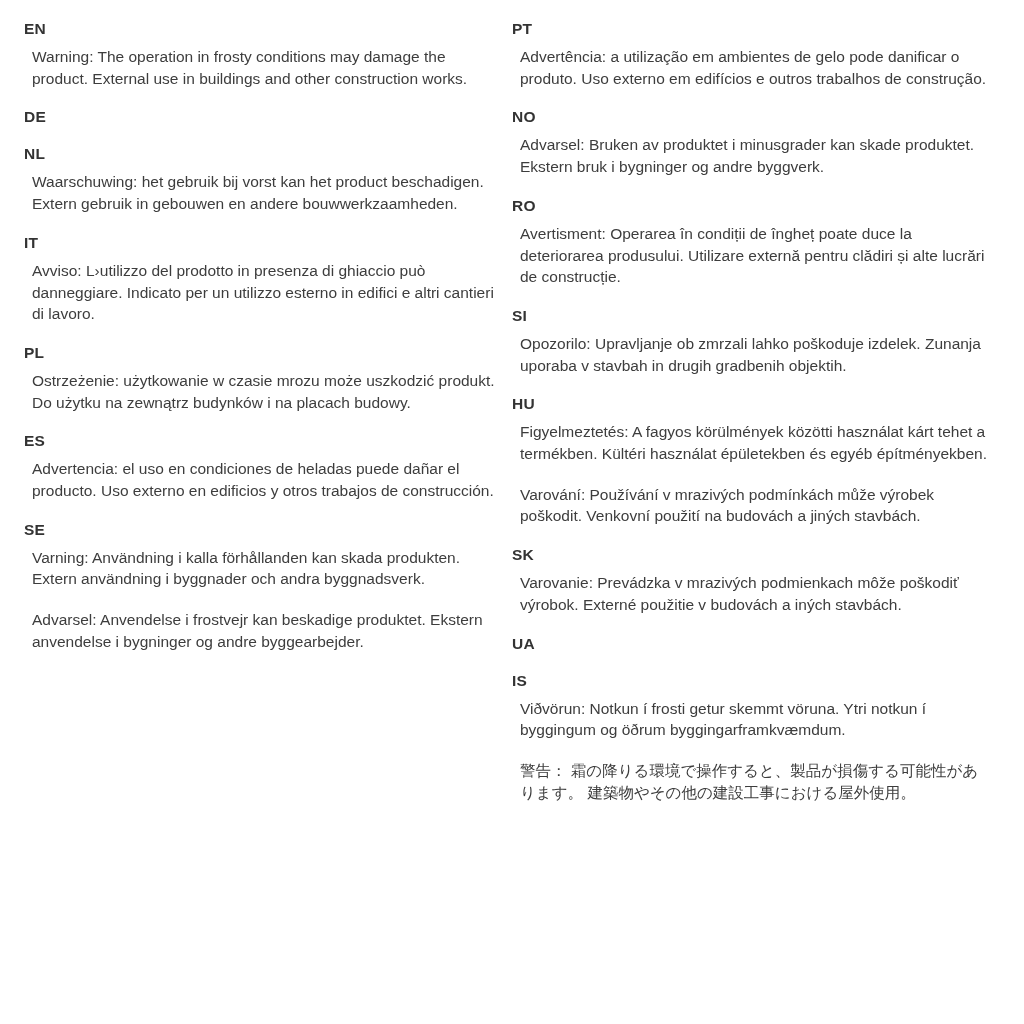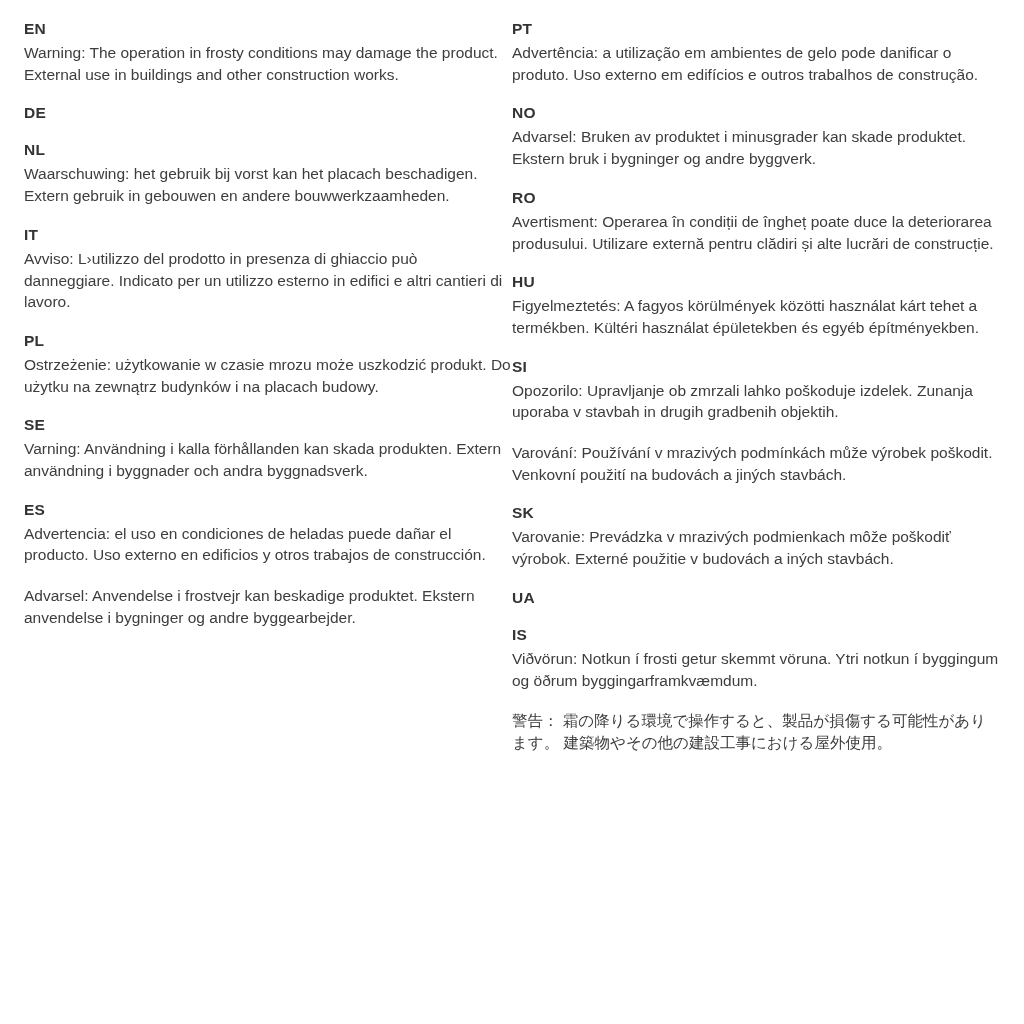--- a/index.html
+++ b/index.html
@@ -31,21 +31,21 @@
     margin: 0 0 19px 0;
   }
   h3.lang-code {
     margin: 0 0 4px 0;
     font-size: 15.5px;
     font-weight: bold;
     color: #333333;
     letter-spacing: 0.2px;
   }
   p.lang-text {
-    margin: 0;
+    margin: 8px;
     font-size: 15.5px;
     line-height: 21.7px;
     font-weight: 400;
     color: #3d3d3d;
   }
 </style>
 </head>
 <body>
 
 <div class="page">
@@ -53,63 +53,63 @@
   <div class="col">
     <section class="lang-block">
       <h3 class="lang-code">EN</h3>
       <p class="lang-text">Warning: The operation in frosty conditions may damage the product. External use in buildings and other construction works.</p>
     </section>
     <section class="lang-block">
       <h3 class="lang-code">DE</h3>
     </section>
     <section class="lang-block">
       <h3 class="lang-code">NL</h3>
-      <p class="lang-text">Waarschuwing: het gebruik bij vorst kan het placach beschadigen. Extern gebruik in gebouwen en andere bouwwerkzaamheden.</p>
+      <p class="lang-text">Waarschuwing: het gebruik bij vorst kan het product beschadigen. Extern gebruik in gebouwen en andere bouwwerkzaamheden.</p>
     </section>
     <section class="lang-block">
       <h3 class="lang-code">IT</h3>
       <p class="lang-text">Avviso: L›utilizzo del prodotto in presenza di ghiaccio può danneggiare. Indicato per un utilizzo esterno in edifici e altri cantieri di lavoro.</p>
     </section>
     <section class="lang-block">
       <h3 class="lang-code">PL</h3>
       <p class="lang-text">Ostrzeżenie: użytkowanie w czasie mrozu może uszkodzić produkt. Do użytku na zewnątrz budynków i na placach budowy.</p>
     </section>
     <section class="lang-block">
+      <h3 class="lang-code">ES</h3>
+      <p class="lang-text">Advertencia: el uso en condiciones de heladas puede dañar el producto. Uso externo en edificios y otros trabajos de construcción.</p>
+    </section>
+    <section class="lang-block">
       <h3 class="lang-code">SE</h3>
       <p class="lang-text">Varning: Användning i kalla förhållanden kan skada produkten. Extern användning i byggnader och andra byggnadsverk.</p>
-    </section>
-    <section class="lang-block">
-      <h3 class="lang-code">ES</h3>
-      <p class="lang-text">Advertencia: el uso en condiciones de heladas puede dañar el producto. Uso externo en edificios y otros trabajos de construcción.</p>
     </section>
     <section class="lang-block">
       <p class="lang-text">Advarsel: Anvendelse i frostvejr kan beskadige produktet. Ekstern anvendelse i bygninger og andre byggearbejder.</p>
     </section>
   </div>
 
   <div class="col">
     <section class="lang-block">
       <h3 class="lang-code">PT</h3>
       <p class="lang-text">Advertência: a utilização em ambientes de gelo pode danificar o produto. Uso externo em edifícios e outros trabalhos de construção.</p>
     </section>
     <section class="lang-block">
       <h3 class="lang-code">NO</h3>
       <p class="lang-text">Advarsel: Bruken av produktet i minusgrader kan skade produktet. Ekstern bruk i bygninger og andre byggverk.</p>
     </section>
     <section class="lang-block">
       <h3 class="lang-code">RO</h3>
       <p class="lang-text">Avertisment: Operarea în condiții de îngheț poate duce la deteriorarea produsului. Utilizare externă pentru clădiri și alte lucrări de construcție.</p>
     </section>
     <section class="lang-block">
+      <h3 class="lang-code">SI</h3>
+      <p class="lang-text">Opozorilo: Upravljanje ob zmrzali lahko poškoduje izdelek. Zunanja uporaba v stavbah in drugih gradbenih objektih.</p>
+    </section>
+    <section class="lang-block">
       <h3 class="lang-code">HU</h3>
       <p class="lang-text">Figyelmeztetés: A fagyos körülmények közötti használat kárt tehet a termékben. Kültéri használat épületekben és egyéb építményekben.</p>
-    </section>
-    <section class="lang-block">
-      <h3 class="lang-code">SI</h3>
-      <p class="lang-text">Opozorilo: Upravljanje ob zmrzali lahko poškoduje izdelek. Zunanja uporaba v stavbah in drugih gradbenih objektih.</p>
     </section>
     <section class="lang-block">
       <p class="lang-text">Varování: Používání v mrazivých podmínkách může výrobek poškodit. Venkovní použití na budovách a jiných stavbách.</p>
     </section>
     <section class="lang-block">
       <h3 class="lang-code">SK</h3>
       <p class="lang-text">Varovanie: Prevádzka v mrazivých podmienkach môže poškodiť výrobok. Externé použitie v budovách a iných stavbách.</p>
     </section>
     <section class="lang-block">
       <h3 class="lang-code">UA</h3>

